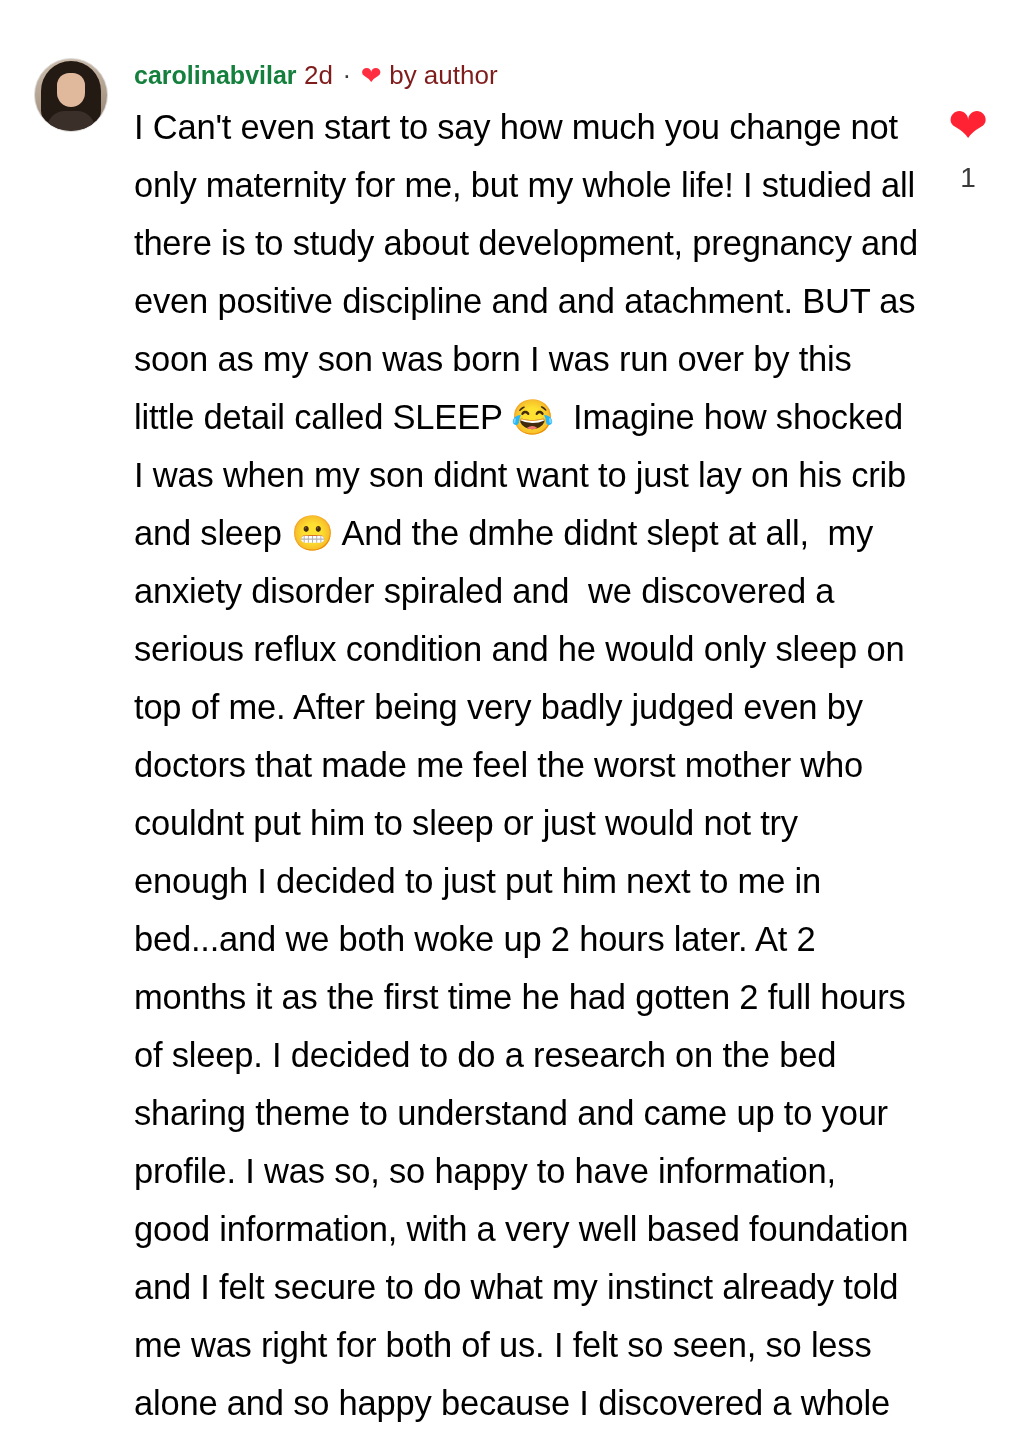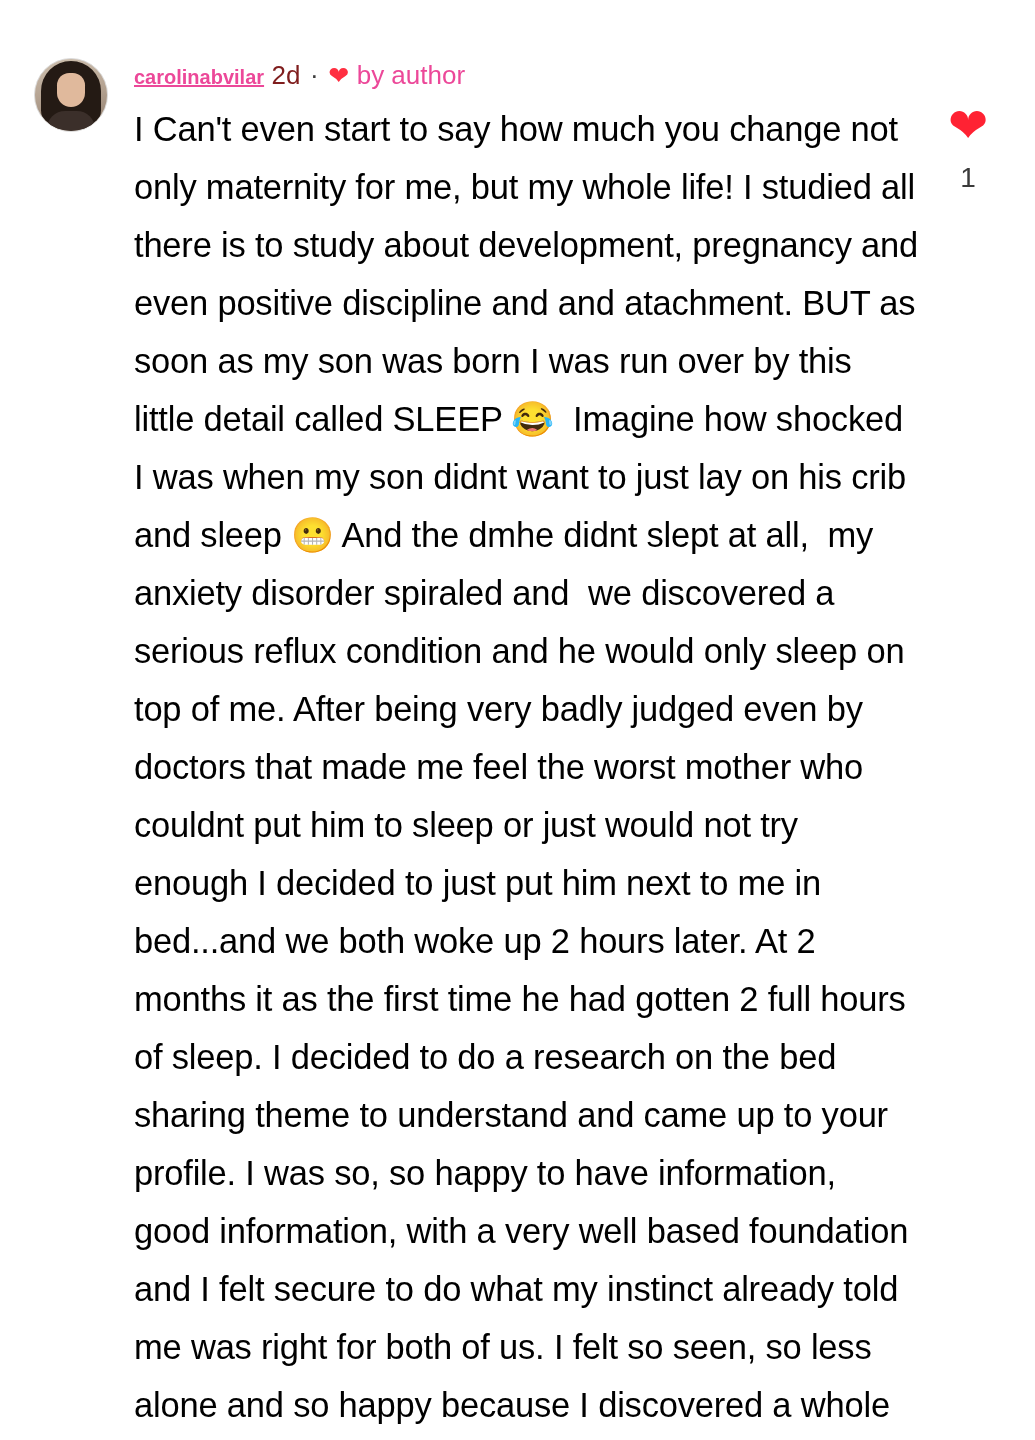--- a/index.html
+++ b/index.html
@@ -72,40 +72,39 @@
   }
 
   .meta-line {
     font-size: 27px;
     line-height: 34px;
     margin: 0 0 6px 0;
     white-space: nowrap;
   }
   .meta-user {
     font-weight: bold;
-    font-size: 20px;
-    color: #ec4899;
-    text-decoration: underline;
+    font-size: 25px;
+    color: #15803d;
   }
   .meta-time {
     color: #7f1d1d;
     font-size: 26px;
   }
   .meta-dot {
     color: #3c3c3c;
     font-size: 26px;
     padding: 0 2px;
   }
   .meta-heart {
     color: #ff2f41;
     font-size: 25px;
     letter-spacing: 0;
   }
   .meta-byauthor {
-    color: #ec4899;
+    color: #7f1d1d;
     font-size: 26px;
   }
 
   .comment-text {
     font-size: 34.5px;
     line-height: 58px;
     letter-spacing: -0.2px;
     white-space: pre-wrap;
     word-wrap: break-word;
     margin: 0;

